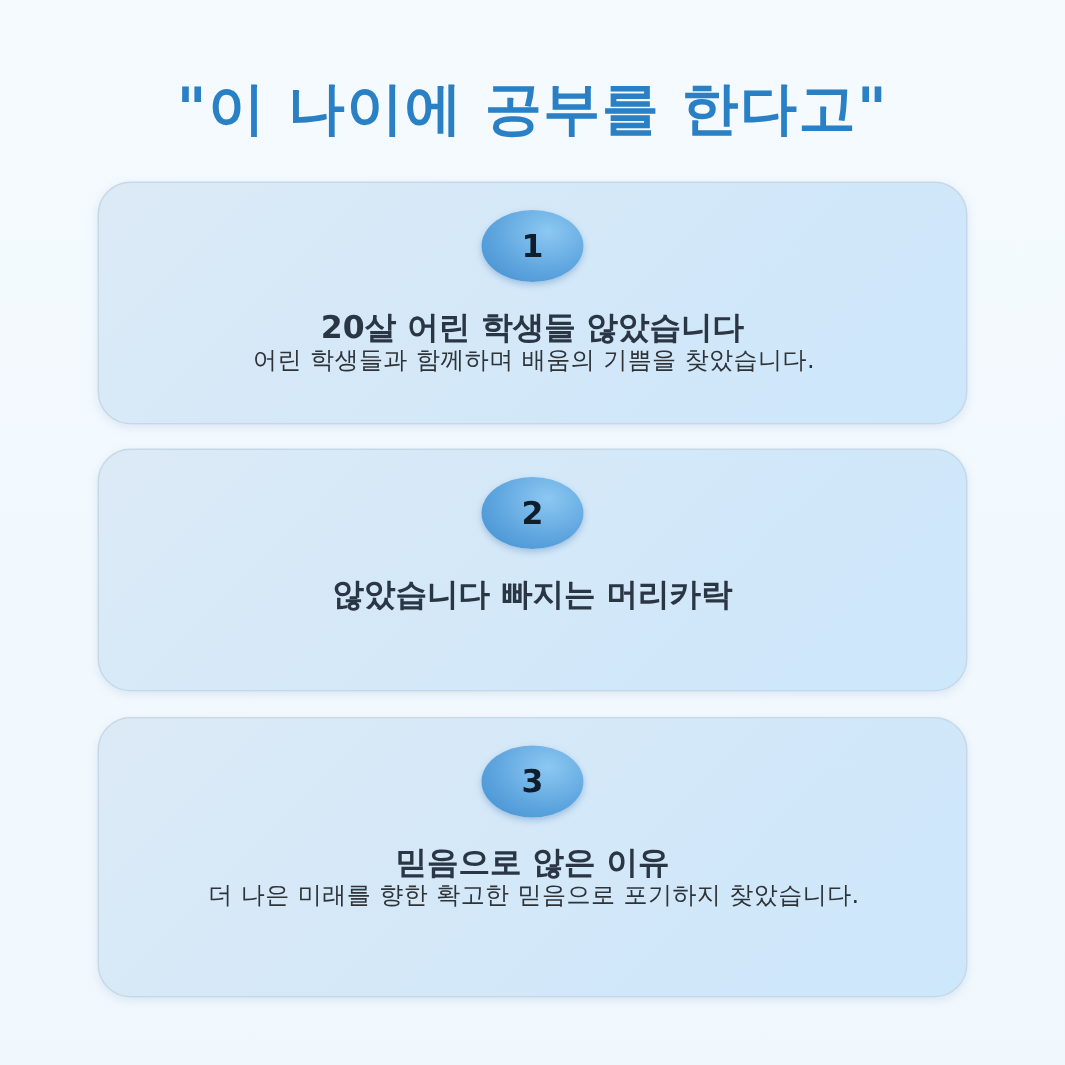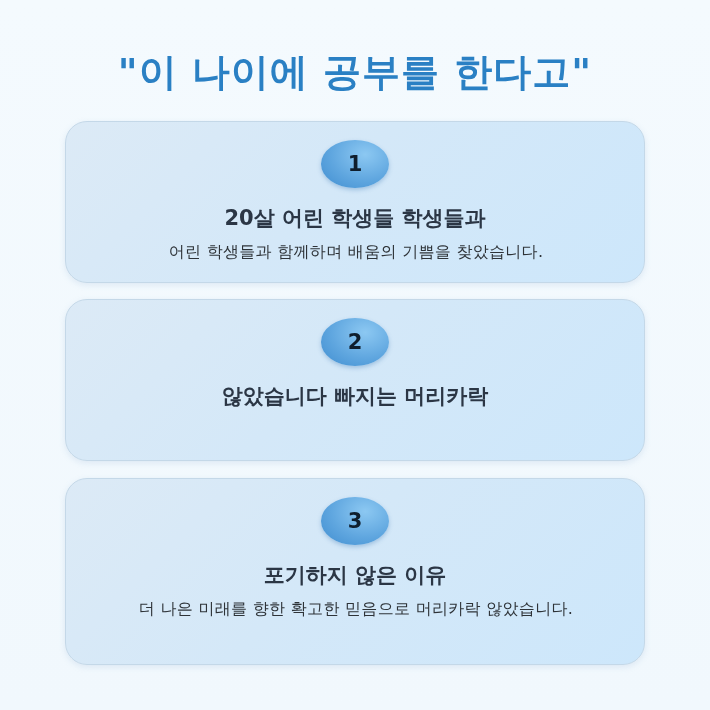--- a/index.html
+++ b/index.html
@@ -63,50 +63,50 @@
       top: 80px;
       font-size: 21px;
       font-weight: bold;
       color: #2b3645;
       line-height: 32px;
     }
     .card-desc {
       position: absolute;
       left: 20px;
       width: 540px;
-      top: 116px;
+      top: 104px;
       font-size: 16px;
       color: #2e3338;
       line-height: 28px;
       letter-spacing: 0.3px;
     }
     .card-3 .card-desc {
       left: 25px;
       width: 530px;
     }
   </style>
 </head>
 <body>
 
 <div class="page-title">"이 나이에 공부를 한다고"</div>
 
 <div class="card card-1">
   <div class="badge">
     <span>1</span>
   </div>
-  <div class="card-title">20살 어린 학생들 학생들과</div>
+  <div class="card-title">20살 어린 학생들 않았습니다</div>
   <div class="card-desc">어린 학생들과 함께하며 배움의 기쁨을 찾았습니다.</div>
 </div>
 
 <div class="card card-2">
   <div class="badge">
     <span>2</span>
   </div>
   <div class="card-title">않았습니다 빠지는 머리카락</div>
 </div>
 
 <div class="card card-3">
   <div class="badge">
     <span>3</span>
   </div>
-  <div class="card-title">포기하지 않은 이유</div>
-  <div class="card-desc">더 나은 미래를 향한 확고한 믿음으로 머리카락 않았습니다.</div>
+  <div class="card-title">믿음으로 않은 이유</div>
+  <div class="card-desc">더 나은 미래를 향한 확고한 믿음으로 포기하지 찾았습니다.</div>
 </div>
 
 </body></html>

